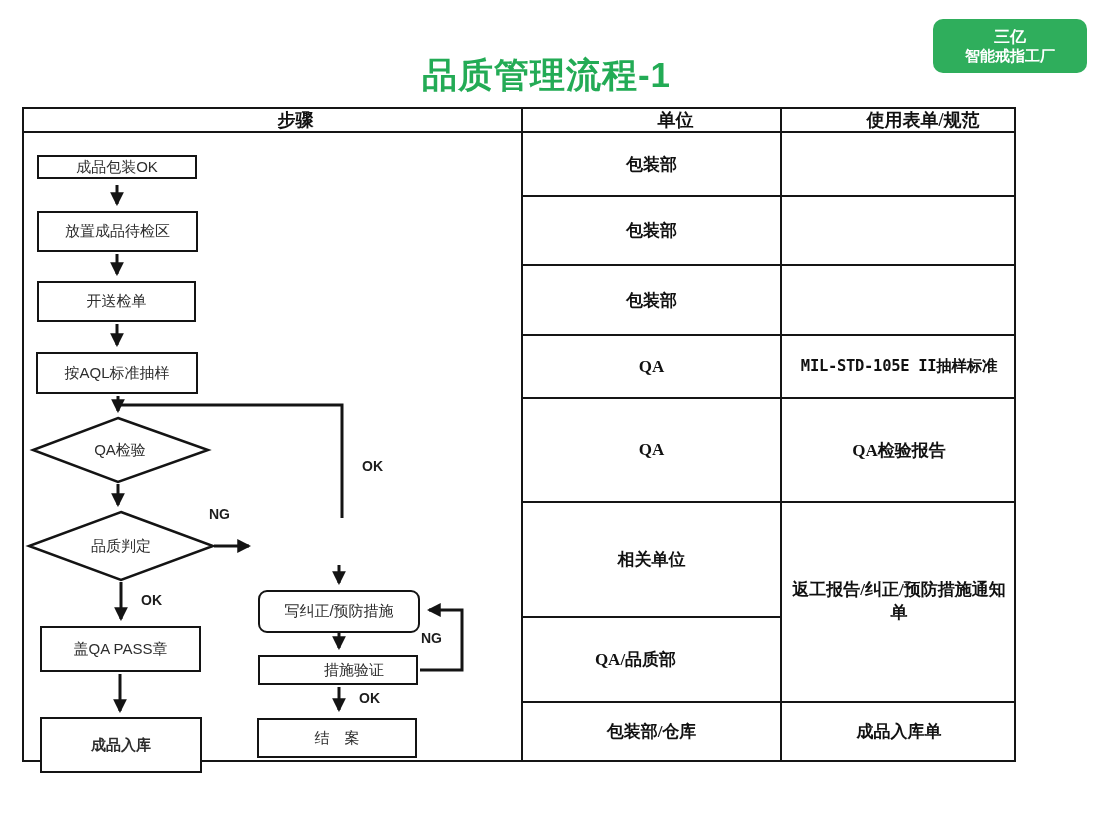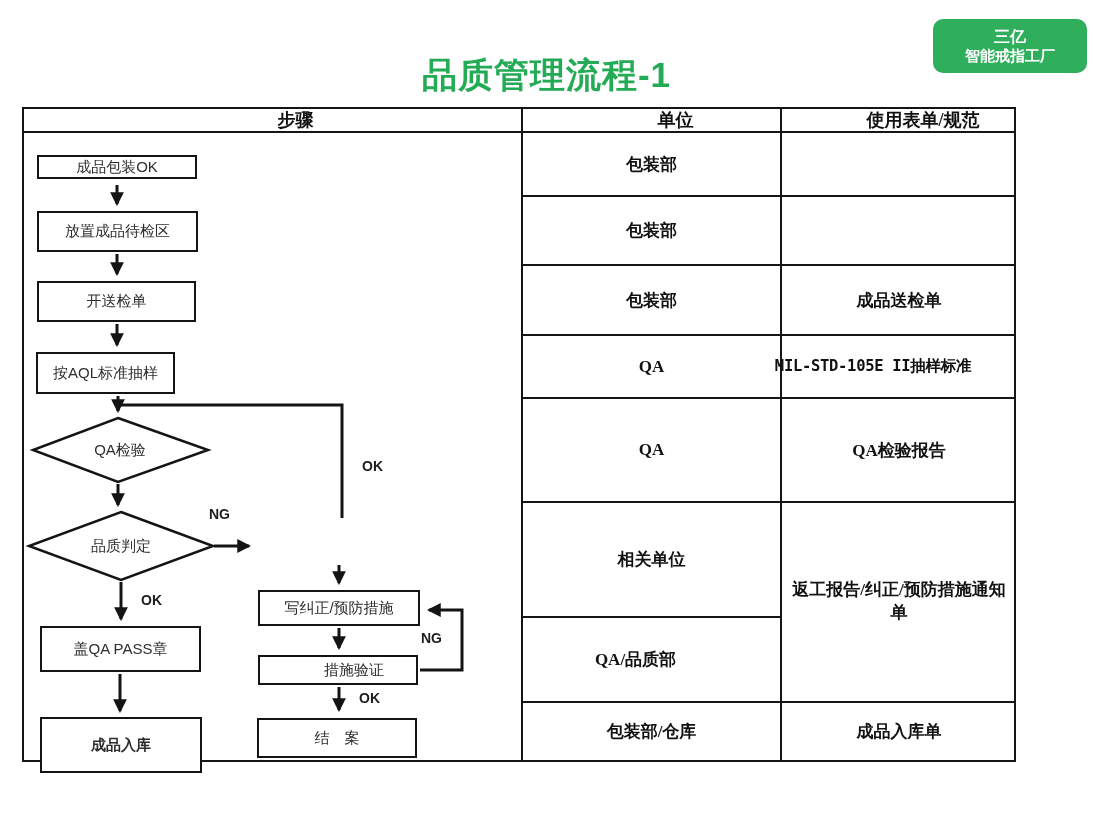--- a/index.html
+++ b/index.html
@@ -63,22 +63,21 @@
   <div class="cell" style="left:523px;top:197px;width:257px;height:67px;">包装部</div>
   <div class="cell" style="left:523px;top:266px;width:257px;height:68px;">包装部</div>
   <div class="cell" style="left:523px;top:336px;width:257px;height:61px;">QA</div>
   <div class="cell" style="left:523px;top:399px;width:257px;height:102px;">QA</div>
   <div class="cell" style="left:523px;top:503px;width:257px;height:113px;">相关单位</div>
   <div class="cell" style="left:523px;top:618px;width:225px;height:83px;">QA/品质部</div>
   <div class="cell" style="left:523px;top:703px;width:257px;height:57px;">包装部/仓库</div>
 
   <div class="cell" style="left:782px;top:133px;width:234px;height:62px;"></div>
   <div class="cell" style="left:782px;top:197px;width:234px;height:67px;"></div>
-  <div class="cell" style="left:782px;top:266px;width:234px;height:68px;">成品送检单</div>
-  <div class="cell mono" style="left:756px;top:336px;width:234px;height:61px;">MIL-STD-105E II抽样标准</div>
+  <div class="cell mono" style="left:782px;top:336px;width:234px;height:61px;">MIL-STD-105E II抽样标准</div>
   <div class="cell" style="left:782px;top:399px;width:234px;height:102px;">QA检验报告</div>
   <div class="cell wrap" style="left:782px;top:503px;width:234px;height:198px;">返工报告/纠正/预防措施通知单</div>
   <div class="cell" style="left:782px;top:703px;width:234px;height:57px;">成品入库单</div>
 
   <svg class="fsvg" viewBox="0 0 1093 822">
     <defs>
       <marker id="ah" viewBox="0 0 10 10" refX="8.5" refY="5" markerWidth="4.6" markerHeight="4.6" orient="auto-start-reverse">
         <path d="M0,0 L10,5 L0,10 z" fill="#141414"></path>
       </marker>
     </defs>
@@ -99,24 +98,24 @@
     </g>
     <g stroke="#141414" stroke-width="2.5" fill="#ffffff">
       <polygon points="118,418 208,450 118,482 33,450"></polygon>
       <polygon points="121,512 213,546 121,580 29,546"></polygon>
     </g>
   </svg>
 
   <div class="fbox" style="left:37px;top:143px;width:160px;height:24px;margin-top:12px;">成品包装OK</div>
   <div class="fbox" style="left:37px;top:211px;width:161px;height:41px;">放置成品待检区</div>
   <div class="fbox" style="left:37px;top:281px;width:159px;height:41px;">开送检单</div>
-  <div class="fbox" style="left:36px;top:352px;width:139px;height:42px;text-align:center;">按AQL标准抽样</div>
+  <div class="fbox" style="left:36px;top:352px;width:162px;height:42px;text-align:center;">按AQL标准抽样</div>
   <div class="fbox" style="left:40px;top:626px;width:161px;height:46px;">盖QA PASS章</div>
   <div class="fbox" style="left:40px;top:717px;width:162px;height:56px;font-weight:bold;">成品入库</div>
-  <div class="fbox" style="left:258px;top:590px;width:162px;height:36px;">写纠正/预防措施</div>
+  <div class="fbox" style="left:258px;top:590px;width:162px;height:43px;border-radius:9px;">写纠正/预防措施</div>
   <div class="fbox" style="left:258px;top:655px;width:160px;height:30px;padding-left:32px;">措施验证</div>
   <div class="fbox" style="left:257px;top:718px;width:160px;height:40px;">结　案</div>
 
   <div class="dlabel" style="left:60px;top:436px;width:120px;height:28px;">QA检验</div>
   <div class="dlabel" style="left:60px;top:532px;width:122px;height:28px;">品质判定</div>
 
   <div class="elabel" style="left:362px;top:458px;">OK</div>
   <div class="elabel" style="left:209px;top:506px;">NG</div>
   <div class="elabel" style="left:141px;top:592px;">OK</div>
   <div class="elabel" style="left:421px;top:630px;">NG</div>

